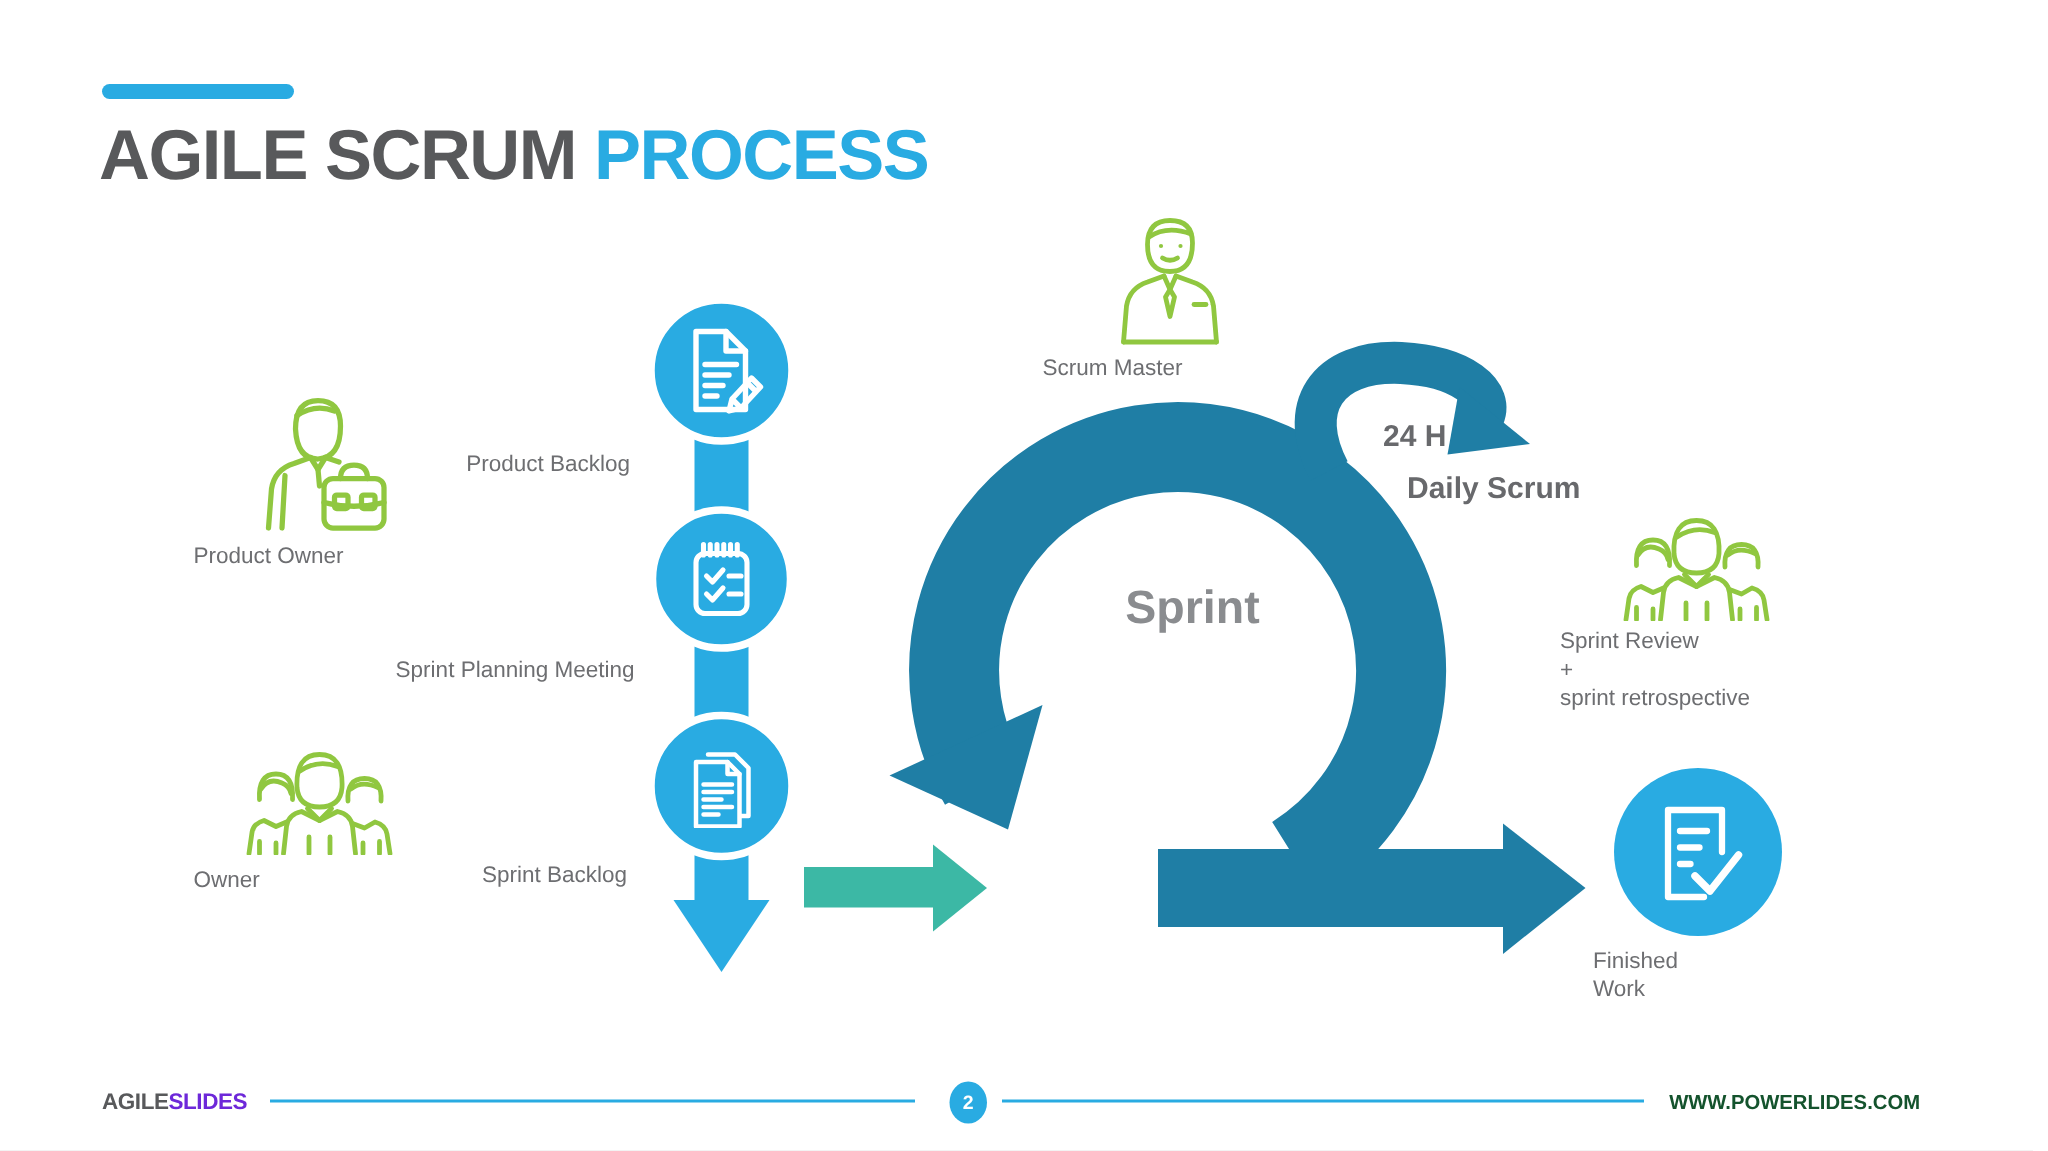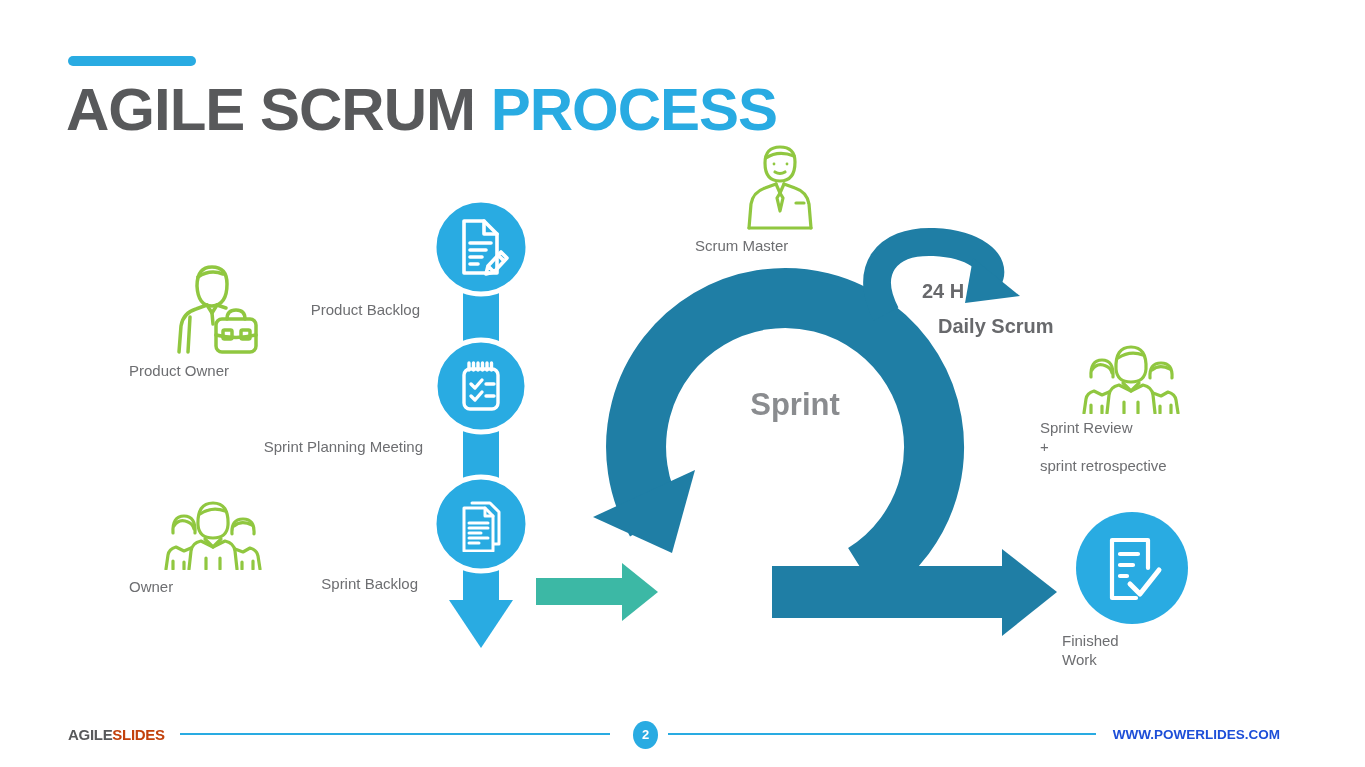--- a/index.html
+++ b/index.html
@@ -2,37 +2,37 @@
 <html><head>
 <meta charset="utf-8">
 <style>
   html,body{margin:0;padding:0;background:#e9e9e9;}
   .slide{
     position:relative;width:1365px;height:767px;background:#ffffff;overflow:hidden;
     font-family:"Liberation Sans","DejaVu Sans",sans-serif;margin:0 auto;
   }
   .abs{position:absolute;}
   .title-bar{left:68px;top:56px;width:128px;height:10px;background:#29ABE2;border-radius:5px;}
-  .page-title{left:66px;top:78px;font-size:60px;font-weight:bold;letter-spacing:-1px;color:#58595B;white-space:nowrap;line-height:1.05;}
+  .page-title{left:66px;top:78px;font-size:47px;font-weight:bold;letter-spacing:-1px;color:#58595B;white-space:nowrap;line-height:1.05;}
   .page-title .accent{color:#29ABE2;}
   .lbl{color:#6D6E71;font-size:15px;line-height:19px;}
   .lbl.center{}
   .lbl.right{text-align:right;}
   .lbl-bold{color:#68696C;font-size:20px;font-weight:bold;white-space:nowrap;}
   .sprint-text{left:705px;width:180px;text-align:center;color:#8A8C8F;font-size:31px;font-weight:bold;white-space:nowrap;}
   .svg-layer{left:0;top:0;}
   
   .brand{left:68px;top:726px;font-size:15px;font-weight:bold;letter-spacing:-0.3px;color:#58595B;white-space:nowrap;}
-  .brand .accent{color:#c2410c;}
+  .brand .accent{color:#6d28d9;}
   .foot-line{height:2px;background:#29ABE2;top:733px;}
   .line1{left:180px;width:430px;}
   .line2{left:668px;width:428px;}
   .page-badge{left:633px;top:721px;width:25px;height:28px;border-radius:50%;background:#29ABE2;color:#fff;
     font-size:13px;font-weight:bold;text-align:center;line-height:28px;}
-  .website{left:1080px;top:727px;width:200px;text-align:right;font-size:13.5px;font-weight:bold;color:#1d4ed8;white-space:nowrap;}
+  .website{left:1080px;top:727px;width:200px;text-align:right;font-size:13.5px;font-weight:bold;color:#14532d;white-space:nowrap;}
 </style>
 </head>
 <body>
 
 <div class="slide">
 
   <div class="abs title-bar"></div>
   <div class="abs page-title"><span>AGILE SCRUM </span><span class="accent">PROCESS</span></div>
 
   <svg class="abs svg-layer" width="1365" height="767" viewBox="0 0 1365 767">

